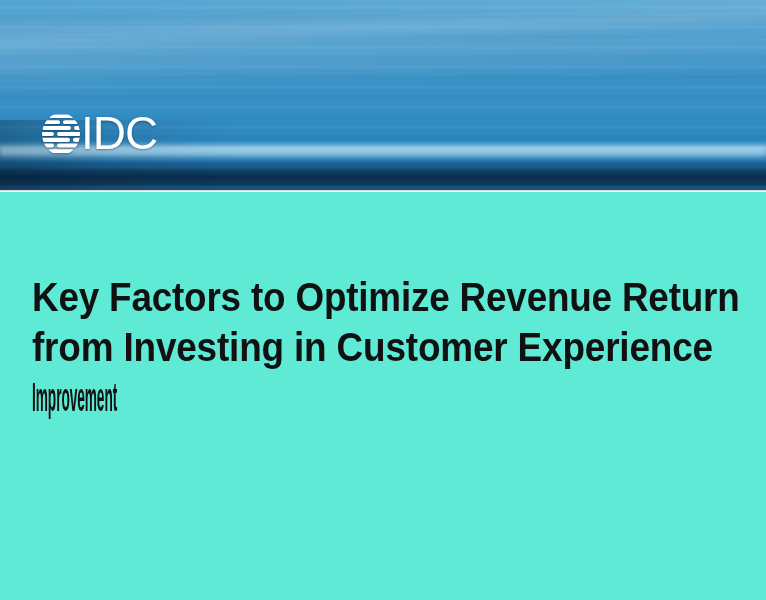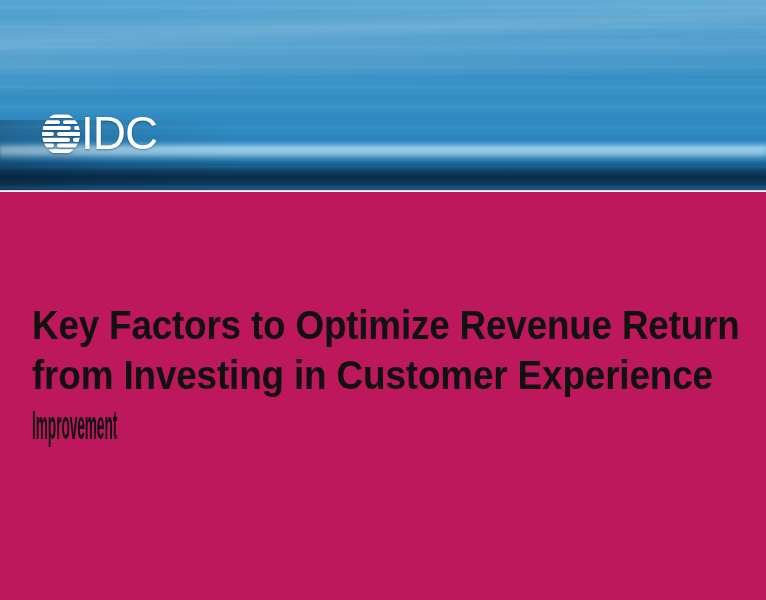--- a/index.html
+++ b/index.html
@@ -11,21 +11,21 @@
     height: 600px;
     background: #ffffff;
     font-family: "Liberation Sans", sans-serif;
     overflow: hidden;
   }
 
   .slide {
     position: relative;
     width: 766px;
     height: 600px;
-    background: #be185d;
+    background: #5eead4;
     overflow: hidden;
   }
 
   
   .banner {
     position: absolute;
     left: 0;
     top: 0;
     width: 766px;
     height: 190px;
@@ -192,21 +192,20 @@
     margin-top: -3px;
     text-shadow: 0 1px 2px rgba(0,30,60,0.40);
   }
 
   
   .title-block {
     position: absolute;
     left: 32px;
     top: 272px;
     width: 716px;
-    margin-top: 28px;
   }
 
   .title-line {
     font-family: "Liberation Sans Narrow", "Liberation Sans", sans-serif;
     font-size: 41px;
     line-height: 50px;
     font-weight: 700;
     color: #111111;
     letter-spacing: -0.2px;
     white-space: nowrap;

